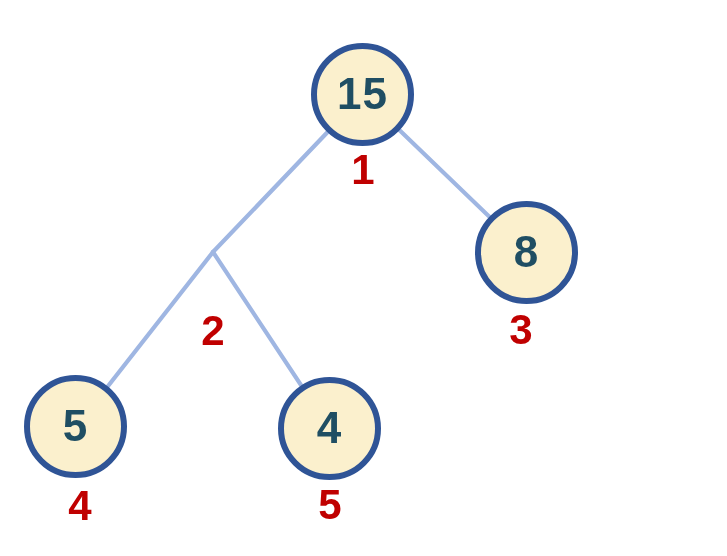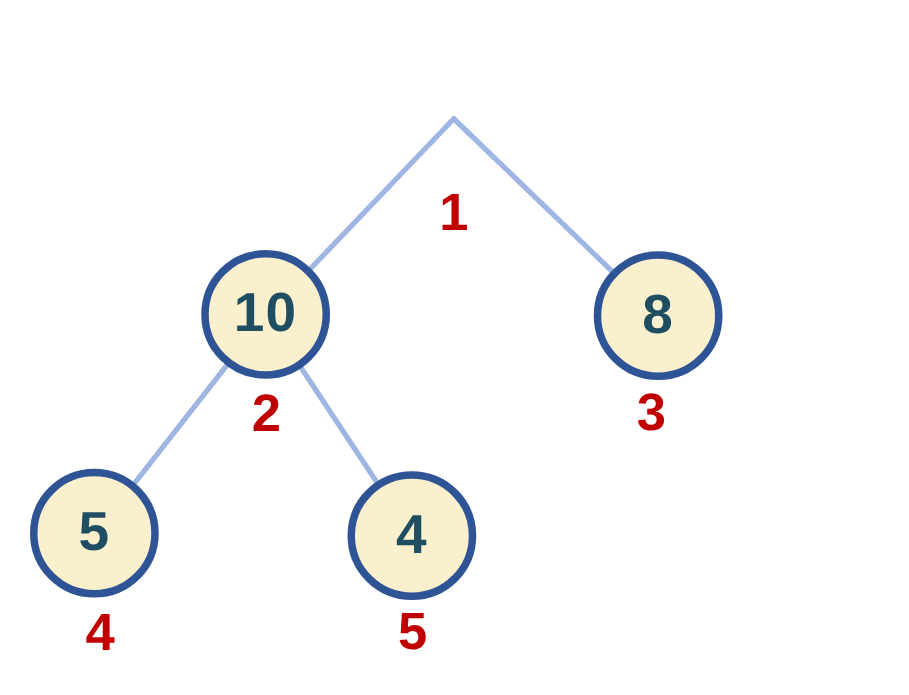--- a/index.html
+++ b/index.html
@@ -77,22 +77,22 @@
 
 <div class="stage">
 
   <svg class="edges" viewBox="0 0 727 556" xmlns="http://www.w3.org/2000/svg">
     <line x1="363" y1="95" x2="213" y2="252"></line>
     <line x1="363" y1="95" x2="527" y2="253"></line>
     <line x1="213" y1="252" x2="76" y2="427"></line>
     <line x1="213" y1="252" x2="330" y2="429"></line>
   </svg>
 
-  <div class="node node-left">
-    <span class="node-value">10</span>
+  <div class="node node-root">
+    <span class="node-value">15</span>
   </div>
   <div class="node node-right">
     <span class="node-value">8</span>
   </div>
   <div class="node node-left-left">
     <span class="node-value">5</span>
   </div>
   <div class="node node-left-right">
     <span class="node-value">4</span>
   </div>

